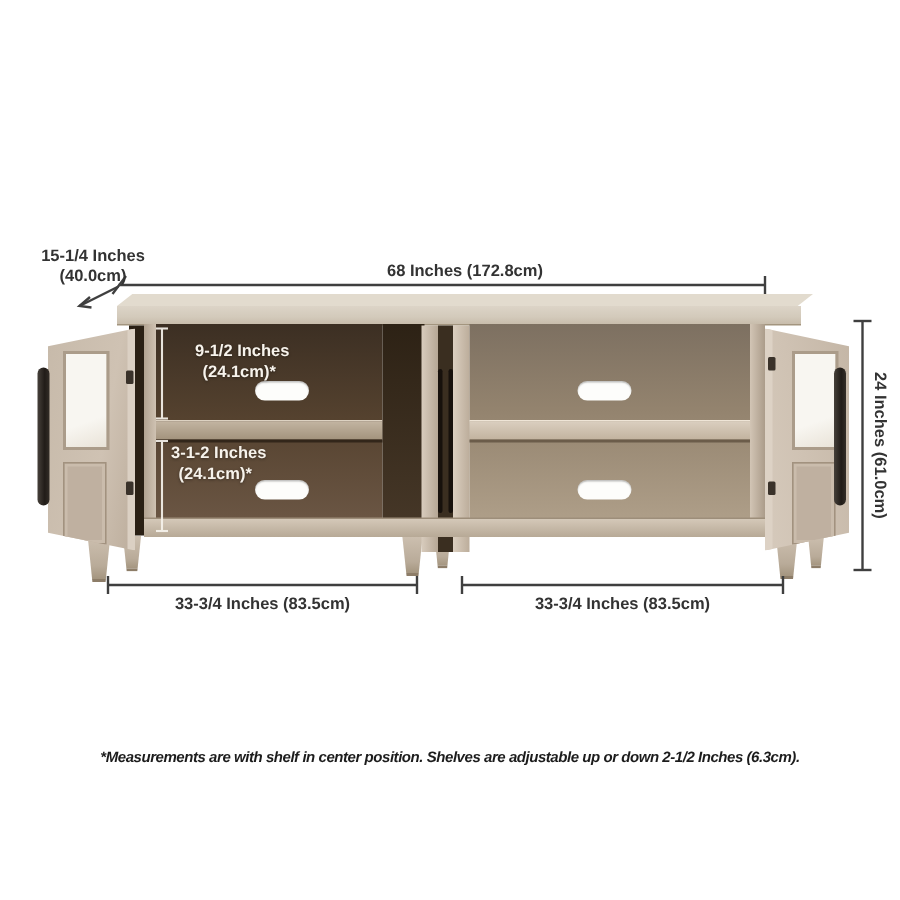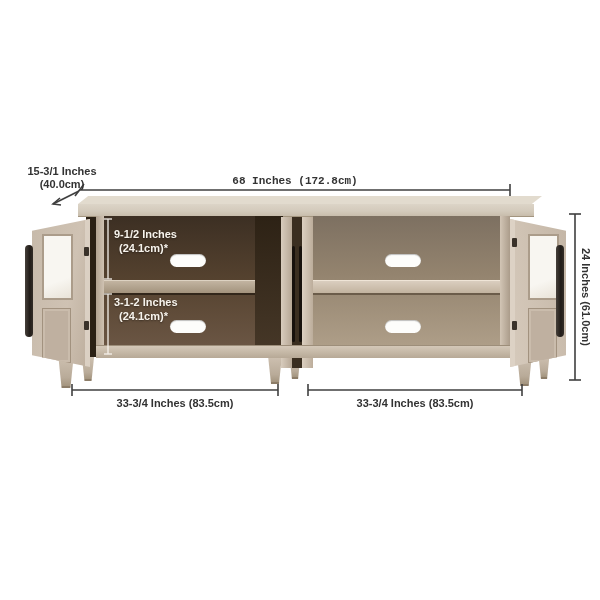--- a/index.html
+++ b/index.html
@@ -118,36 +118,37 @@
       <line x1="104" y1="219" x2="112" y2="219"></line>
       <line x1="104" y1="279" x2="112" y2="279"></line>
 
       <line x1="108" y1="294" x2="108" y2="354"></line>
       <line x1="104" y1="294" x2="112" y2="294"></line>
       <line x1="104" y1="354" x2="112" y2="354"></line>
     </g>
   </svg>
 
   <div class="dim" style="left:8px;top:165px;width:108px;">
-    <span class="ln">15-3/1 Inches</span>
+    <span class="ln">15-1/4 Inches</span>
     <span class="ln">(40.0cm)</span>
   </div>
 
-  <div class="dim" style="left:165px;top:175px;width:260px;font-family:Liberation Mono, monospace;">68 Inches (172.8cm)</div>
+  <div class="dim" style="left:180px;top:175px;width:260px;">68 Inches (172.8cm)</div>
 
   <div class="vlabel" style="left:580px;top:214px;height:166px;">24 Inches (61.0cm)</div>
 
-  <div class="dim-white" style="left:114px;top:227px;">
+  <div class="dim-white" style="left:130px;top:227px;">
     <span class="ln">9-1/2 Inches</span>
     <span class="ln" style="padding-left:5px;">(24.1cm)*</span>
   </div>
 
   <div class="dim-white" style="left:114px;top:295px;">
     <span class="ln">3-1-2 Inches</span>
     <span class="ln" style="padding-left:5px;">(24.1cm)*</span>
   </div>
 
   <div class="dim" style="left:75px;top:397px;width:200px;">33-3/4 Inches (83.5cm)</div>
 
   <div class="dim" style="left:315px;top:397px;width:200px;">33-3/4 Inches (83.5cm)</div>
 
+  <div class="foot">*Measurements are with shelf in center position. Shelves are adjustable up or down 2-1/2 Inches (6.3cm).</div>
 
 </div>
 
 </body></html>

